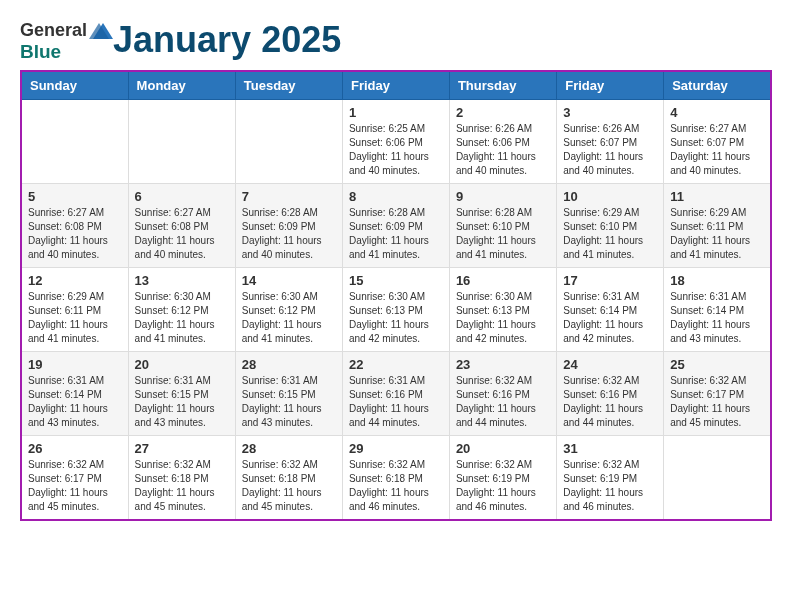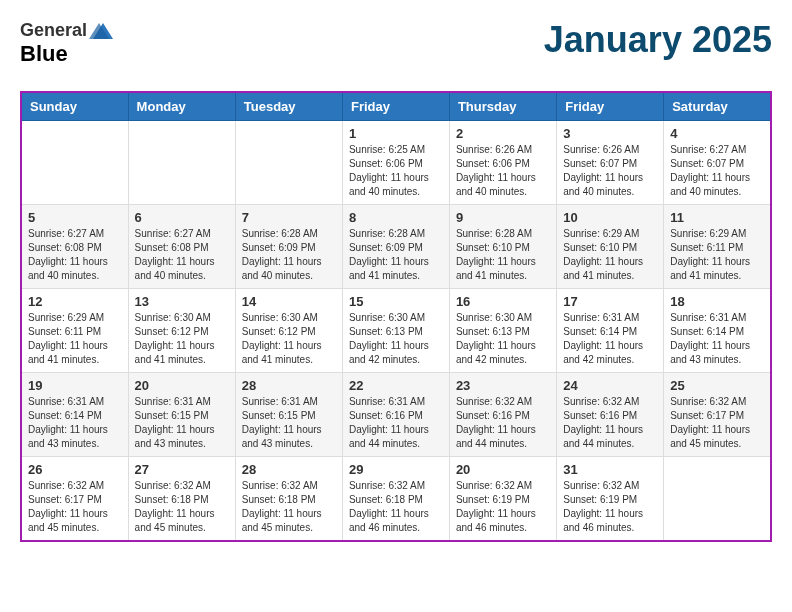--- a/index.html
+++ b/index.html
@@ -5,42 +5,42 @@
     * { box-sizing: border-box; margin: 0; padding: 0; }
     body {
       font-family: Arial, sans-serif;
       background: #fff;
       width: 792px;
       min-height: 612px;
       padding: 20px;
     }
     .header {
       display: flex;
-      justify-content: space-between;
+      justify-content: flex-start;
       align-items: flex-start;
-      margin-bottom: 24px;
+      margin-bottom: 7px;
     }
     .logo {
       display: flex;
       flex-direction: column;
       align-items: flex-start;
     }
     .logo-top {
       display: flex;
       align-items: center;
     }
     .logo-general {
       font-size: 18px;
       font-weight: bold;
       color: #333;
     }
     .logo-blue {
-      font-size: 22px;
-      font-weight: bold;
-      color: #000000;
+      font-size: 19px;
+      font-weight: bold;
+      color: #0f766e;
     }
     .logo-icon {
       width: 24px;
       height: 20px;
       margin-left: 2px;
     }
     .title-section {
       text-align: right;
     }
     .month-year {

